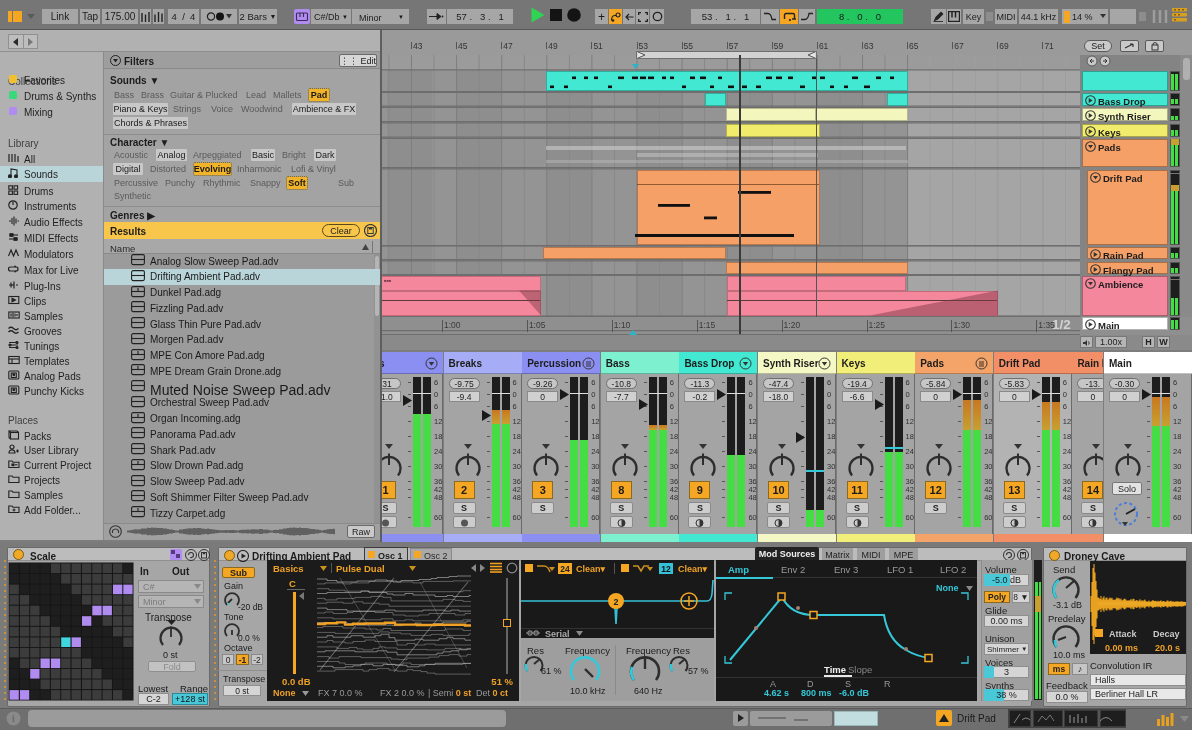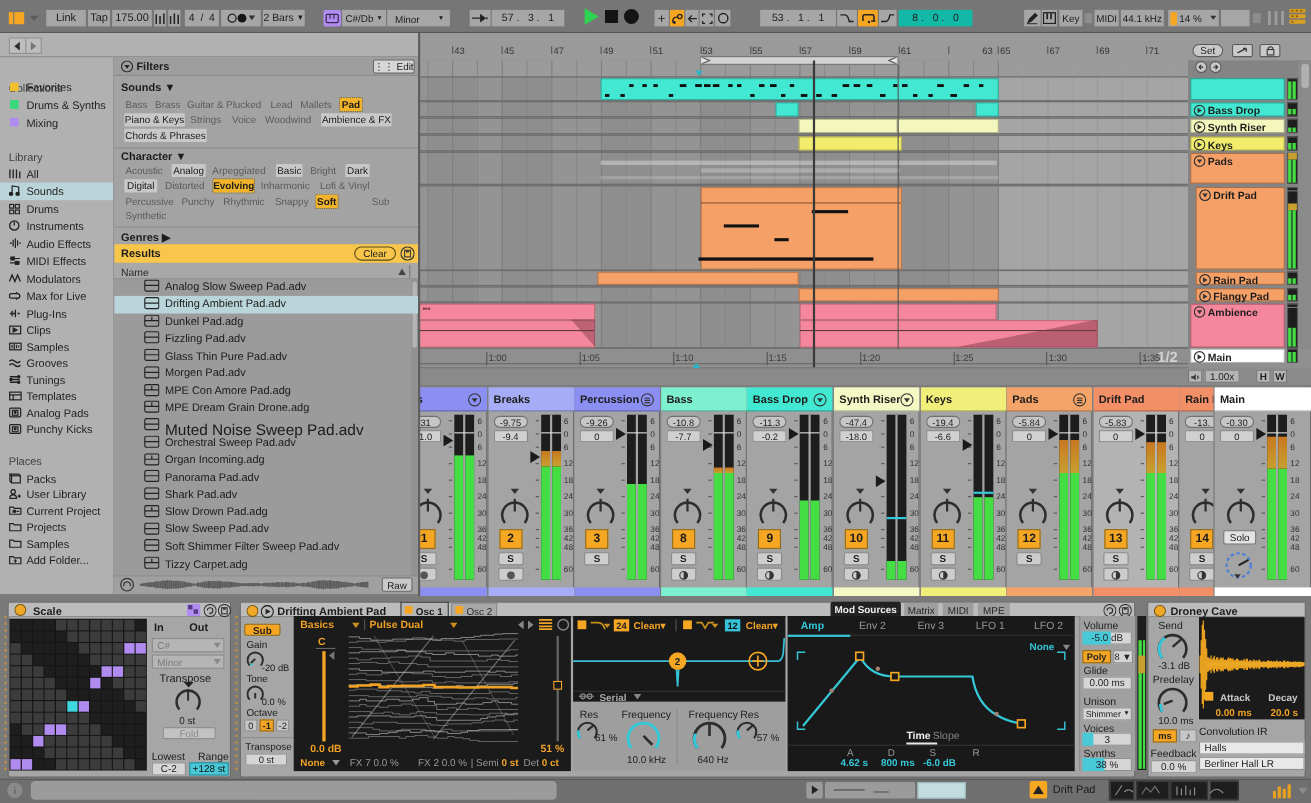--- a/index.html
+++ b/index.html
@@ -109,21 +109,21 @@
         <path d="M1.5 7 L1.5 3 Q1.5 1.5 3 1.5 L10 1.5 Q11.5 1.5 11.5 3 L11.5 7" stroke="#222" fill="none" stroke-width="1.4"></path>
         <path d="M9 7 L13 7" stroke="#222" stroke-width="1.4"></path>
         <circle cx="7" cy="8" r="1.1" fill="#222"></circle>
       </svg>
     </div>
 <div class="tb" style="left:799px;top:9px;width:16px;height:15px;background:#a6a6a6;font-size:10px;font-weight:normal;">
       <svg width="14" height="9">
         <path d="M1 7.5 L5 7.5 Q8 7.5 9 1.5 L13 1.5" stroke="#222" fill="none" stroke-width="1.3"></path>
       </svg>
     </div>
-<div class="tb" style="left:817px;top:9px;width:67px;height:15px;background:#14b8a6;font-size:9.5px;font-weight:normal;">8&nbsp;.&nbsp;&nbsp;&nbsp;0&nbsp;.&nbsp;&nbsp;&nbsp;0</div>
+<div class="tb" style="left:817px;top:9px;width:86px;height:15px;background:#22c55e;font-size:9.5px;font-weight:normal;">8&nbsp;.&nbsp;&nbsp;&nbsp;0&nbsp;.&nbsp;&nbsp;&nbsp;0</div>
 <div class="tb" style="left:931px;top:9px;width:15px;height:15px;background:#a6a6a6;font-size:10px;font-weight:normal;">
       <svg width="11" height="11">
         <path d="M0.5 10.5 L2.5 6 L8 0.5 L10.5 3 L5 8.5 Z" fill="#222"></path>
         <line x1="0.5" y1="10.8" x2="10" y2="10.8" stroke="#222" stroke-width="1.3"></line>
       </svg>
     </div>
 <div class="tb" style="left:947px;top:9px;width:14px;height:15px;background:#a6a6a6;font-size:10px;font-weight:normal;">
       <svg width="12" height="11">
         <rect x="0.6" y="0.6" width="10.8" height="9.8" fill="none" stroke="#222" stroke-width="1.2"></rect>
         <line x1="4" y1="1" x2="4" y2="6.5" stroke="#222" stroke-width="1.5"></line>
@@ -535,21 +535,21 @@
 <div style="left:638.5px;top:41px;width:20px;height:9px;color:#333;font-size:8.5px;">53</div>
 <div style="left:636.5px;top:42px;width:1px;height:7px;background:#555;"></div>
 <div style="left:683.6px;top:41px;width:20px;height:9px;color:#333;font-size:8.5px;">55</div>
 <div style="left:681.6px;top:42px;width:1px;height:7px;background:#555;"></div>
 <div style="left:728.7px;top:41px;width:20px;height:9px;color:#333;font-size:8.5px;">57</div>
 <div style="left:726.7px;top:42px;width:1px;height:7px;background:#555;"></div>
 <div style="left:773.8px;top:41px;width:20px;height:9px;color:#333;font-size:8.5px;">59</div>
 <div style="left:771.8px;top:42px;width:1px;height:7px;background:#555;"></div>
 <div style="left:818.9px;top:41px;width:20px;height:9px;color:#333;font-size:8.5px;">61</div>
 <div style="left:816.9px;top:42px;width:1px;height:7px;background:#555;"></div>
-<div style="left:893px;top:41px;width:20px;height:9px;color:#333;font-size:8.5px;">63</div>
+<div style="left:864.0px;top:41px;width:20px;height:9px;color:#333;font-size:8.5px;">63</div>
 <div style="left:862.0px;top:42px;width:1px;height:7px;background:#555;"></div>
 <div style="left:909.1px;top:41px;width:20px;height:9px;color:#333;font-size:8.5px;">65</div>
 <div style="left:907.1px;top:42px;width:1px;height:7px;background:#555;"></div>
 <div style="left:954.2px;top:41px;width:20px;height:9px;color:#333;font-size:8.5px;">67</div>
 <div style="left:952.2px;top:42px;width:1px;height:7px;background:#555;"></div>
 <div style="left:999.3px;top:41px;width:20px;height:9px;color:#333;font-size:8.5px;">69</div>
 <div style="left:997.3px;top:42px;width:1px;height:7px;background:#555;"></div>
 <div style="left:1044.4px;top:41px;width:20px;height:9px;color:#333;font-size:8.5px;">71</div>
 <div style="left:1042.4px;top:42px;width:1px;height:7px;background:#555;"></div>
 <div style="left:380px;top:55px;width:700px;height:280px;overflow:hidden;"></div>

